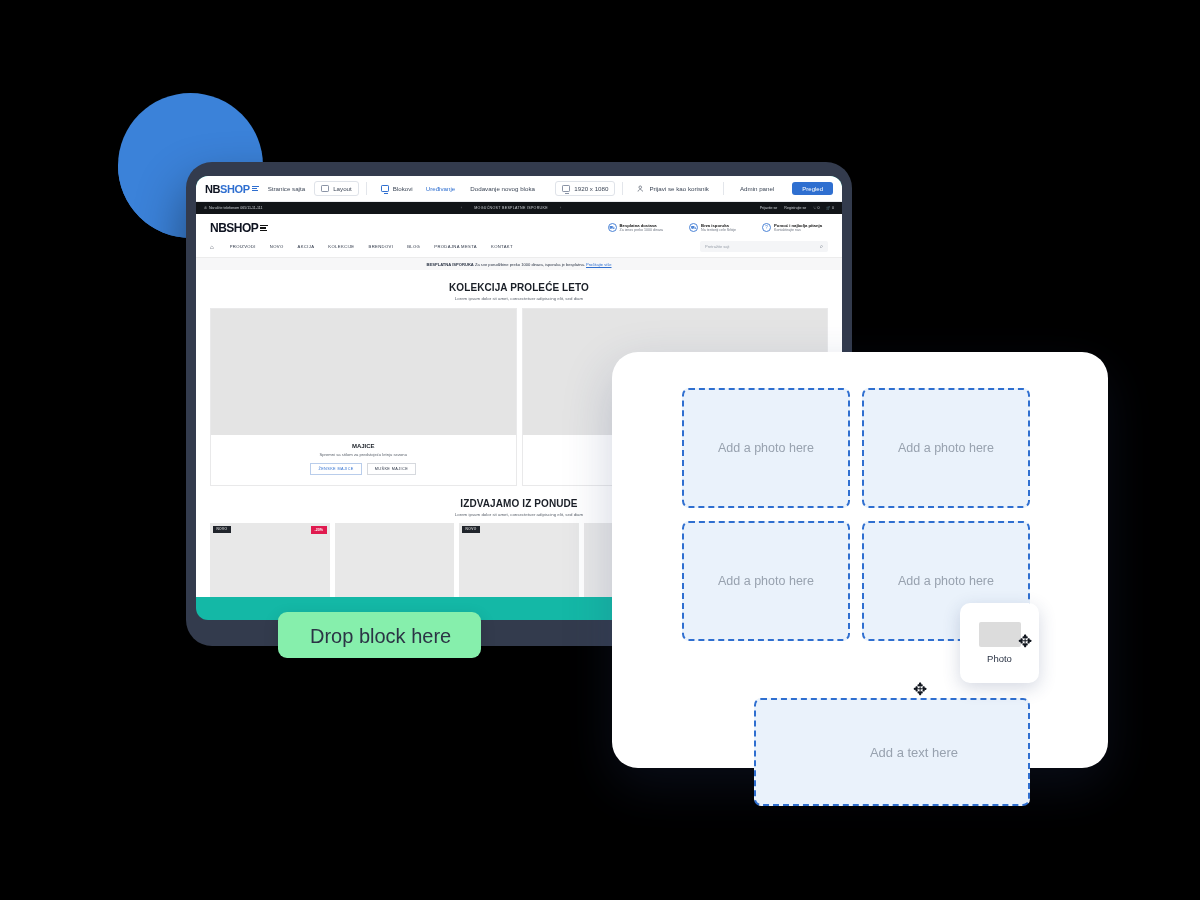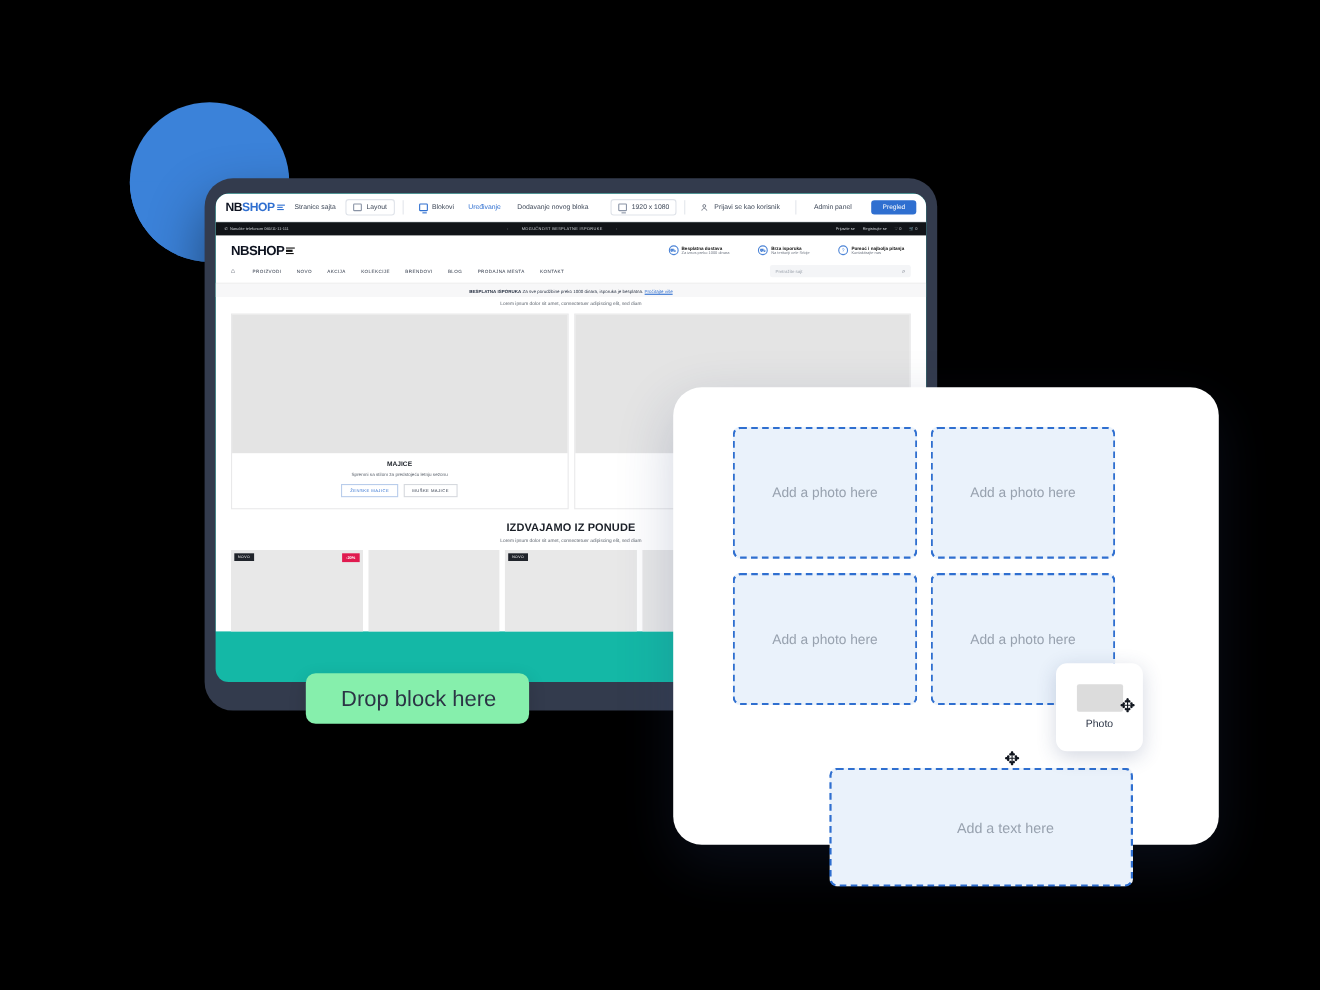--- a/index.html
+++ b/index.html
@@ -144,21 +144,21 @@
   }
 
   
   .panel {
     position:absolute; left:612px; top:352px; width:496px; height:416px;
     background:#fff; border-radius:26px; box-shadow:0 18px 50px rgba(40,60,110,.22);
   }
   .dropzone {
     position:absolute; background:#eaf2fb; border:2.5px dashed #2f6fd0;
     border-radius:7px; display:flex; align-items:center; justify-content:center;
-    color:#98a2af; font-size:12.5px;
+    color:#98a2af; font-size:12.5px;margin-left:16px;
   }
   .dz1 { left:54px; top:36px; width:168px; height:120px; }
   .dz2 { left:234px; top:36px; width:168px; height:120px; }
   .dz3 { left:54px; top:169px; width:168px; height:120px; }
   .dz4 { left:234px; top:169px; width:168px; height:120px; }
 
   .dz-text {
     position:absolute; left:754px; top:698px; width:276px; height:108px;
     background:#eaf2fb; border:2.5px dashed #2f6fd0; border-radius:7px;
     display:flex; align-items:center; justify-content:center;
@@ -315,20 +315,21 @@
           <div class="searchbox">
             <span>Pretražite sajt</span>
             <span class="mag">⌕</span>
           </div>
         </div>
 
         <div class="promo">
           <b>BESPLATNA ISPORUKA</b><span> Za sve porudžbine preko 1000 dinara, isporuka je besplatna. </span><a>Pročitajte više</a>
         </div>
 
+        <div class="sec-title">KOLEKCIJA PROLEĆE LETO</div>
         <div class="sec-sub">Lorem ipsum dolor sit amet, consectetuer adipiscing elit, sed diam</div>
 
         <div class="coll-row">
           <div class="coll-card">
             <div class="coll-img"></div>
             <div class="coll-body">
               <h4>MAJICE</h4>
               <p>Spremni sa stilom za predstojeću letnju sezonu</p>
               <div class="coll-btns">
                 <span class="cbtn blue">ŽENSKE MAJICE</span>

